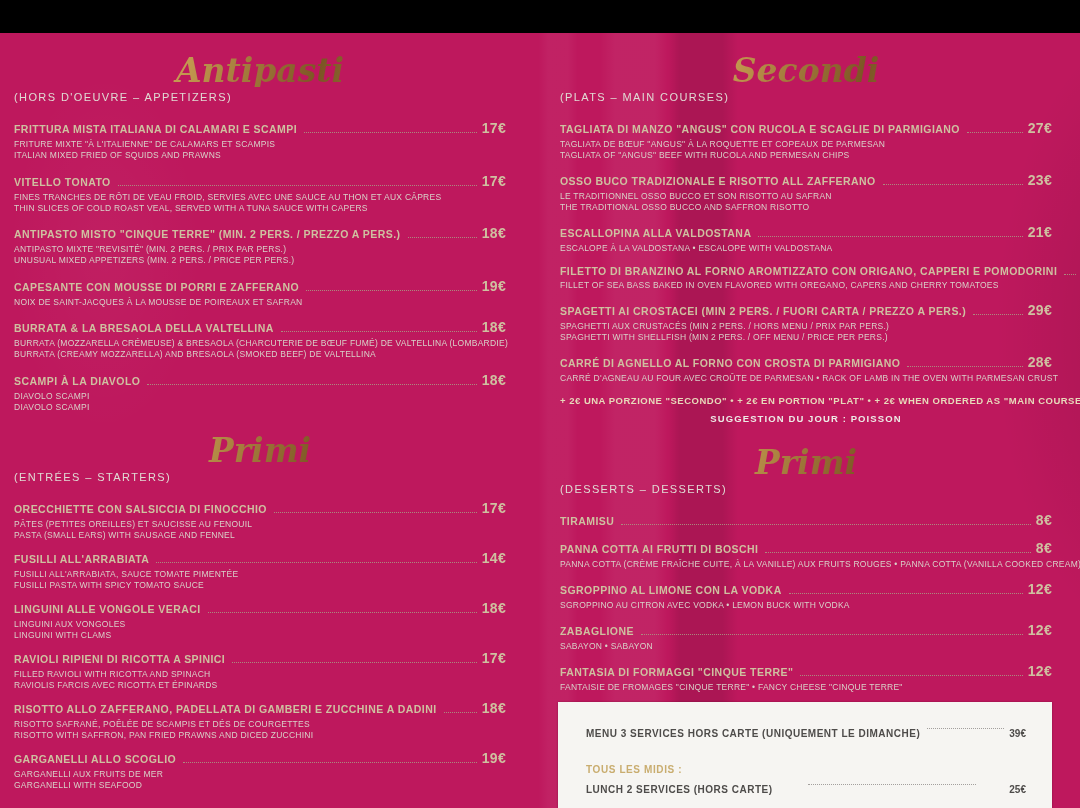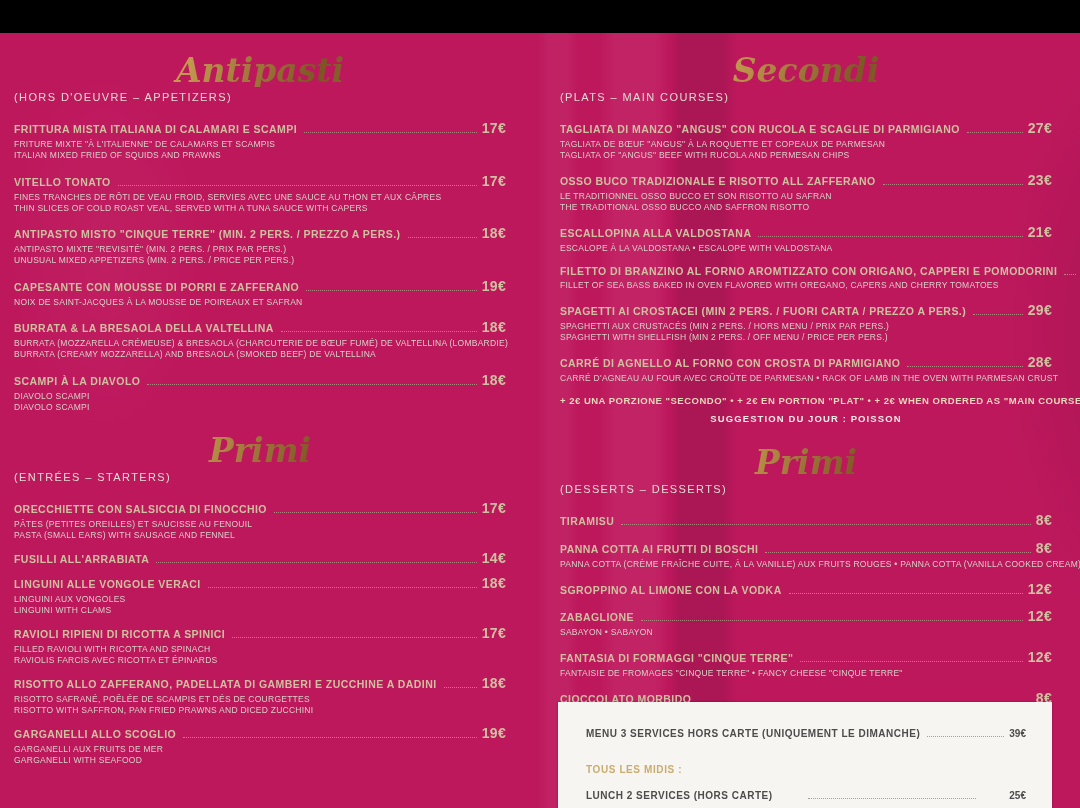--- a/index.html
+++ b/index.html
@@ -40,26 +40,26 @@
   .sec-secondi .item{margin-bottom:11px;}
   .sec-dolci{margin-top:6px;}
   .sec-dolci .item{margin-bottom:11px;}
   .sec-dolci .item.single{margin-bottom:12px;}
   .sec-note{margin-top:9px;text-align:center;font-size:9.5px;font-weight:700;
     letter-spacing:.5px;color:#e7d9ba;line-height:12px;white-space:nowrap;}
   .sec-note.suggestion{margin-top:6px;color:#edebe6;letter-spacing:1.1px;}
   .footer-box{position:absolute;left:558px;top:702px;width:494px;height:130px;
     background:#f6f5f2;box-shadow:0 0 2px rgba(0,0,0,.3);}
   .fb-inner{padding:26px 26px 0 28px;}
-  .fb-line{display:flex;align-items:flex-end;}
+  .fb-line{display:flex;align-items:flex-start;}
   .fb-label{font-size:10px;font-weight:600;letter-spacing:.5px;color:#4e4c4a;white-space:nowrap;}
   .fb-leader{flex:1;border-bottom:1.5px dotted #8f8c88;margin:0 5px 2px 7px;opacity:.8;}
   .fb-price{font-size:10px;font-weight:700;color:#4e4c4a;white-space:nowrap;}
   .fb-midis{margin-top:25px;font-size:10px;font-weight:700;letter-spacing:.6px;color:#c9ad6f;}
-  .fb-line.second{margin-top:15px;gap:28px;}
+  .fb-line.second{margin-top:9px;gap:28px;}
 </style>
 </head>
 <body>
 
 <div class="stage">
   <div class="topbar"></div>
   <div class="watermark"></div>
 
   <div class="col col-left">
     <div class="section sec-antipasti">
@@ -147,20 +147,24 @@
               <div class="desc-line">PÂTES (PETITES OREILLES) ET SAUCISSE AU FENOUIL</div>
               <div class="desc-line">PASTA (SMALL EARS) WITH SAUSAGE AND FENNEL</div>
             </div>
   </div>
           <div class="item">
     <div class="item-line">
       <span class="item-name">FUSILLI ALL'ARRABIATA</span>
       <span class="leader"></span>
       <span class="price">14€</span>
     </div>
+    <div class="item-desc">
+              <div class="desc-line">FUSILLI ALL'ARRABIATA, SAUCE TOMATE PIMENTÉE</div>
+              <div class="desc-line">FUSILLI PASTA WITH SPICY TOMATO SAUCE</div>
+            </div>
   </div>
           <div class="item">
     <div class="item-line">
       <span class="item-name">LINGUINI ALLE VONGOLE VERACI</span>
       <span class="leader"></span>
       <span class="price">18€</span>
     </div>
     <div class="item-desc">
               <div class="desc-line">LINGUINI AUX VONGOLES</div>
               <div class="desc-line">LINGUINI WITH CLAMS</div>
@@ -296,20 +300,23 @@
     <div class="item-desc">
               <div class="desc-line">PANNA COTTA (CRÈME FRAÎCHE CUITE, À LA VANILLE) AUX FRUITS ROUGES  •  PANNA COTTA (VANILLA COOKED CREAM) WITH RED FRUIT</div>
             </div>
   </div>
           <div class="item">
     <div class="item-line">
       <span class="item-name">SGROPPINO AL LIMONE CON LA VODKA</span>
       <span class="leader"></span>
       <span class="price">12€</span>
     </div>
+    <div class="item-desc">
+              <div class="desc-line">SGROPPINO AU CITRON AVEC VODKA  •  LEMON BUCK WITH VODKA</div>
+            </div>
   </div>
           <div class="item">
     <div class="item-line">
       <span class="item-name">ZABAGLIONE</span>
       <span class="leader"></span>
       <span class="price">12€</span>
     </div>
     <div class="item-desc">
               <div class="desc-line">SABAYON  •  SABAYON</div>
             </div>

